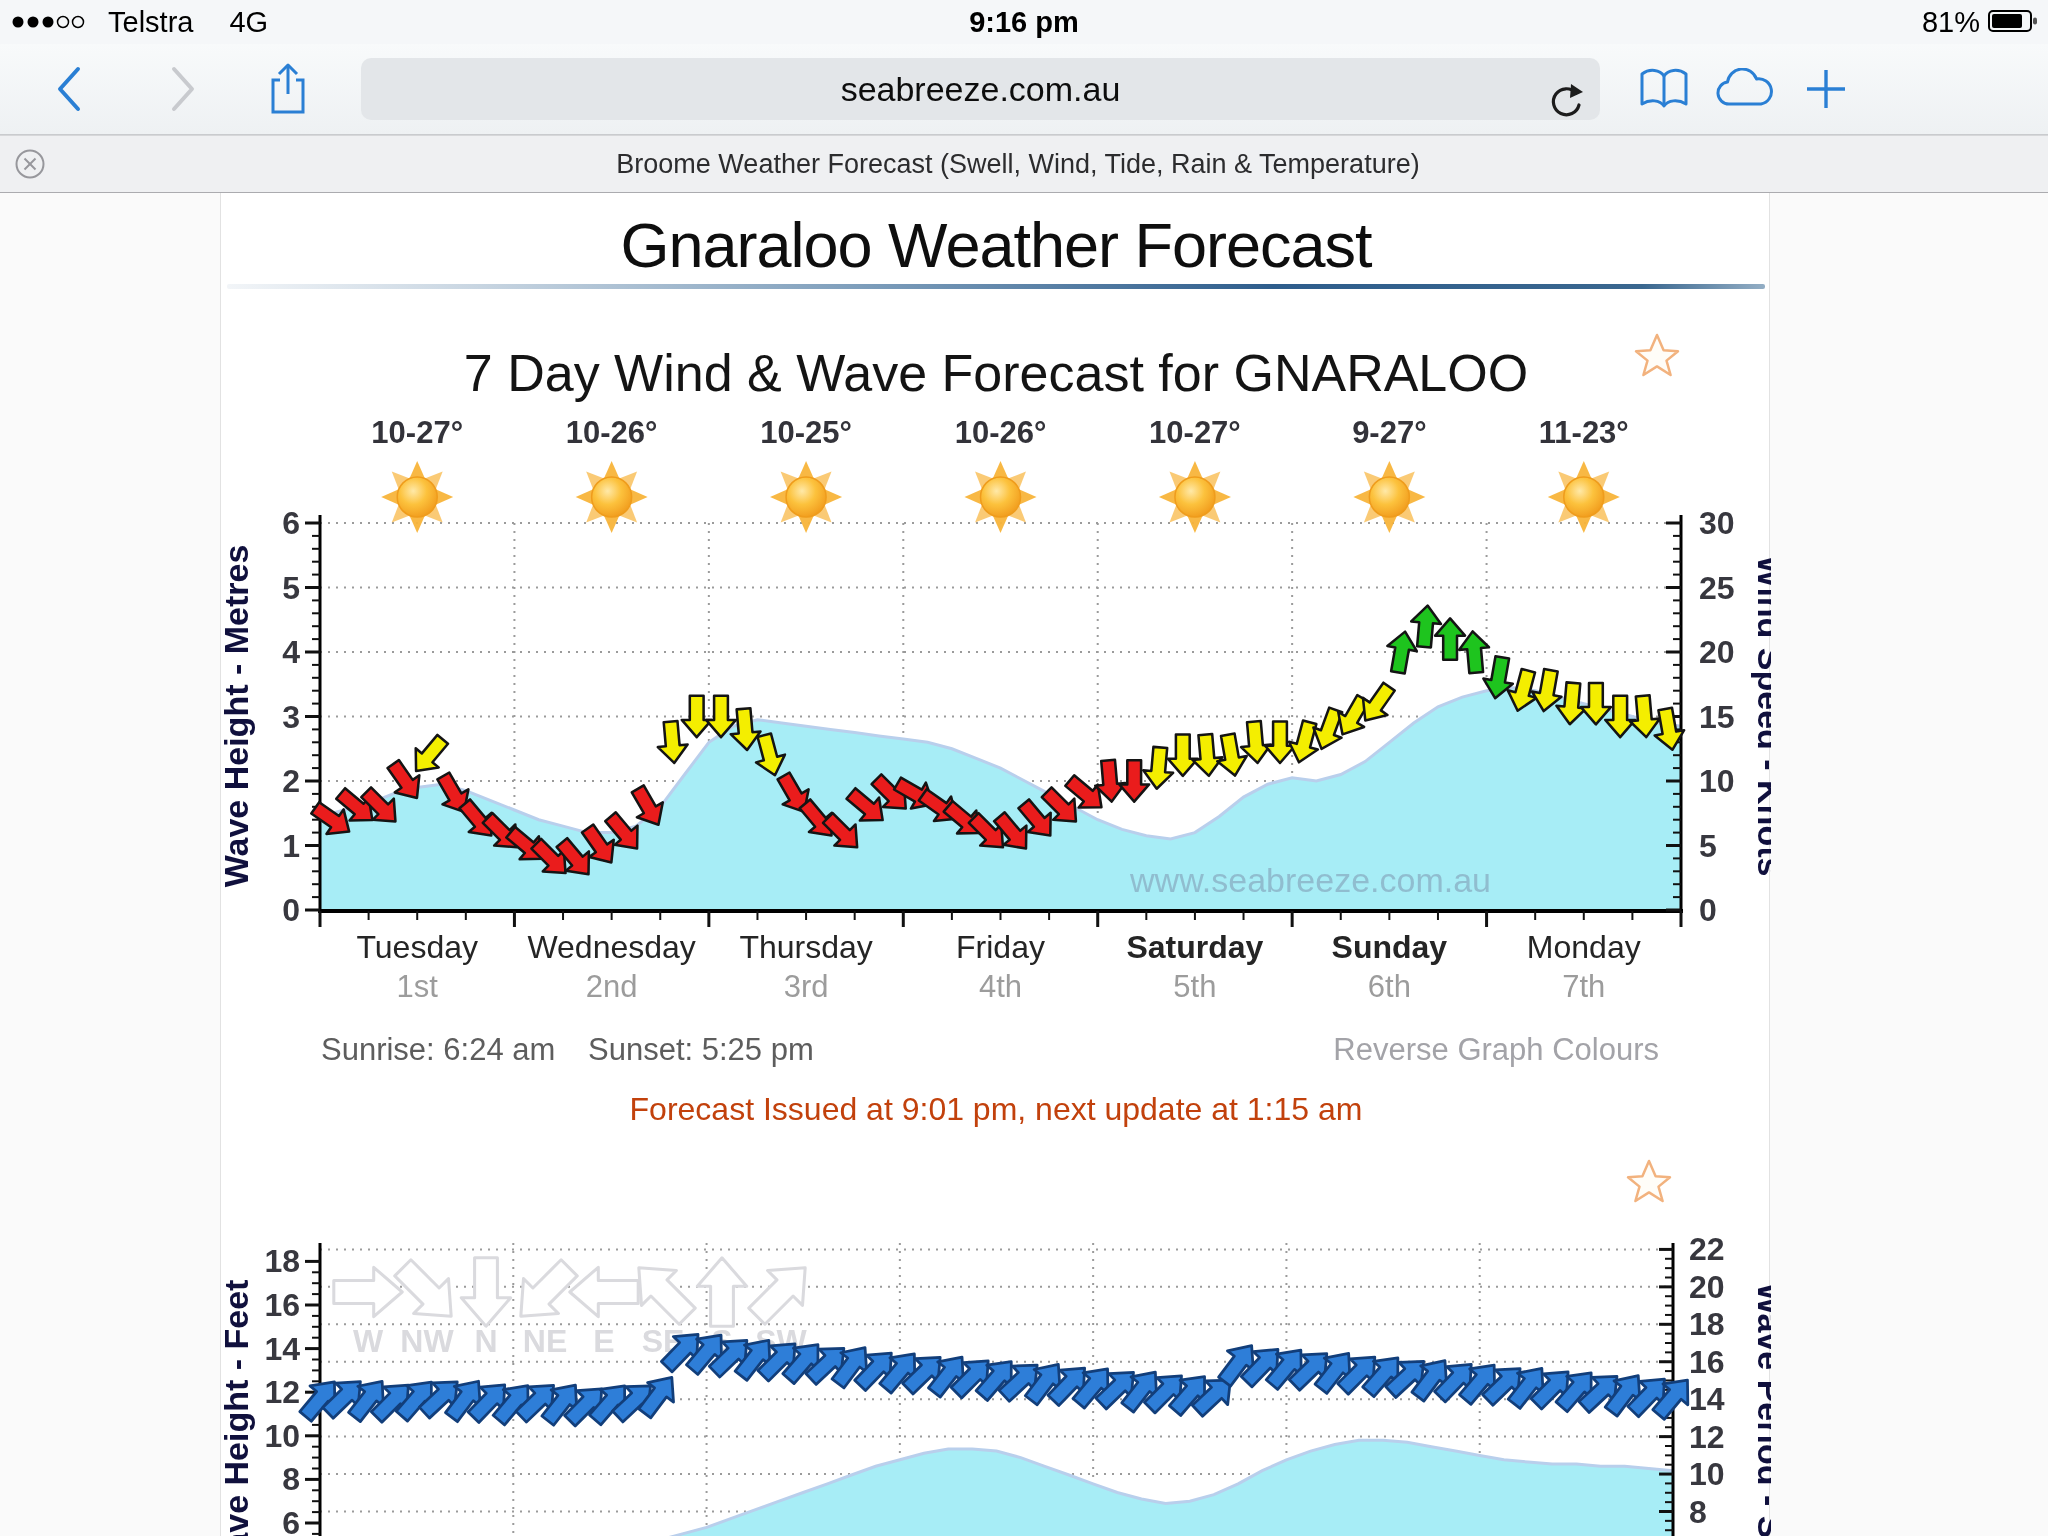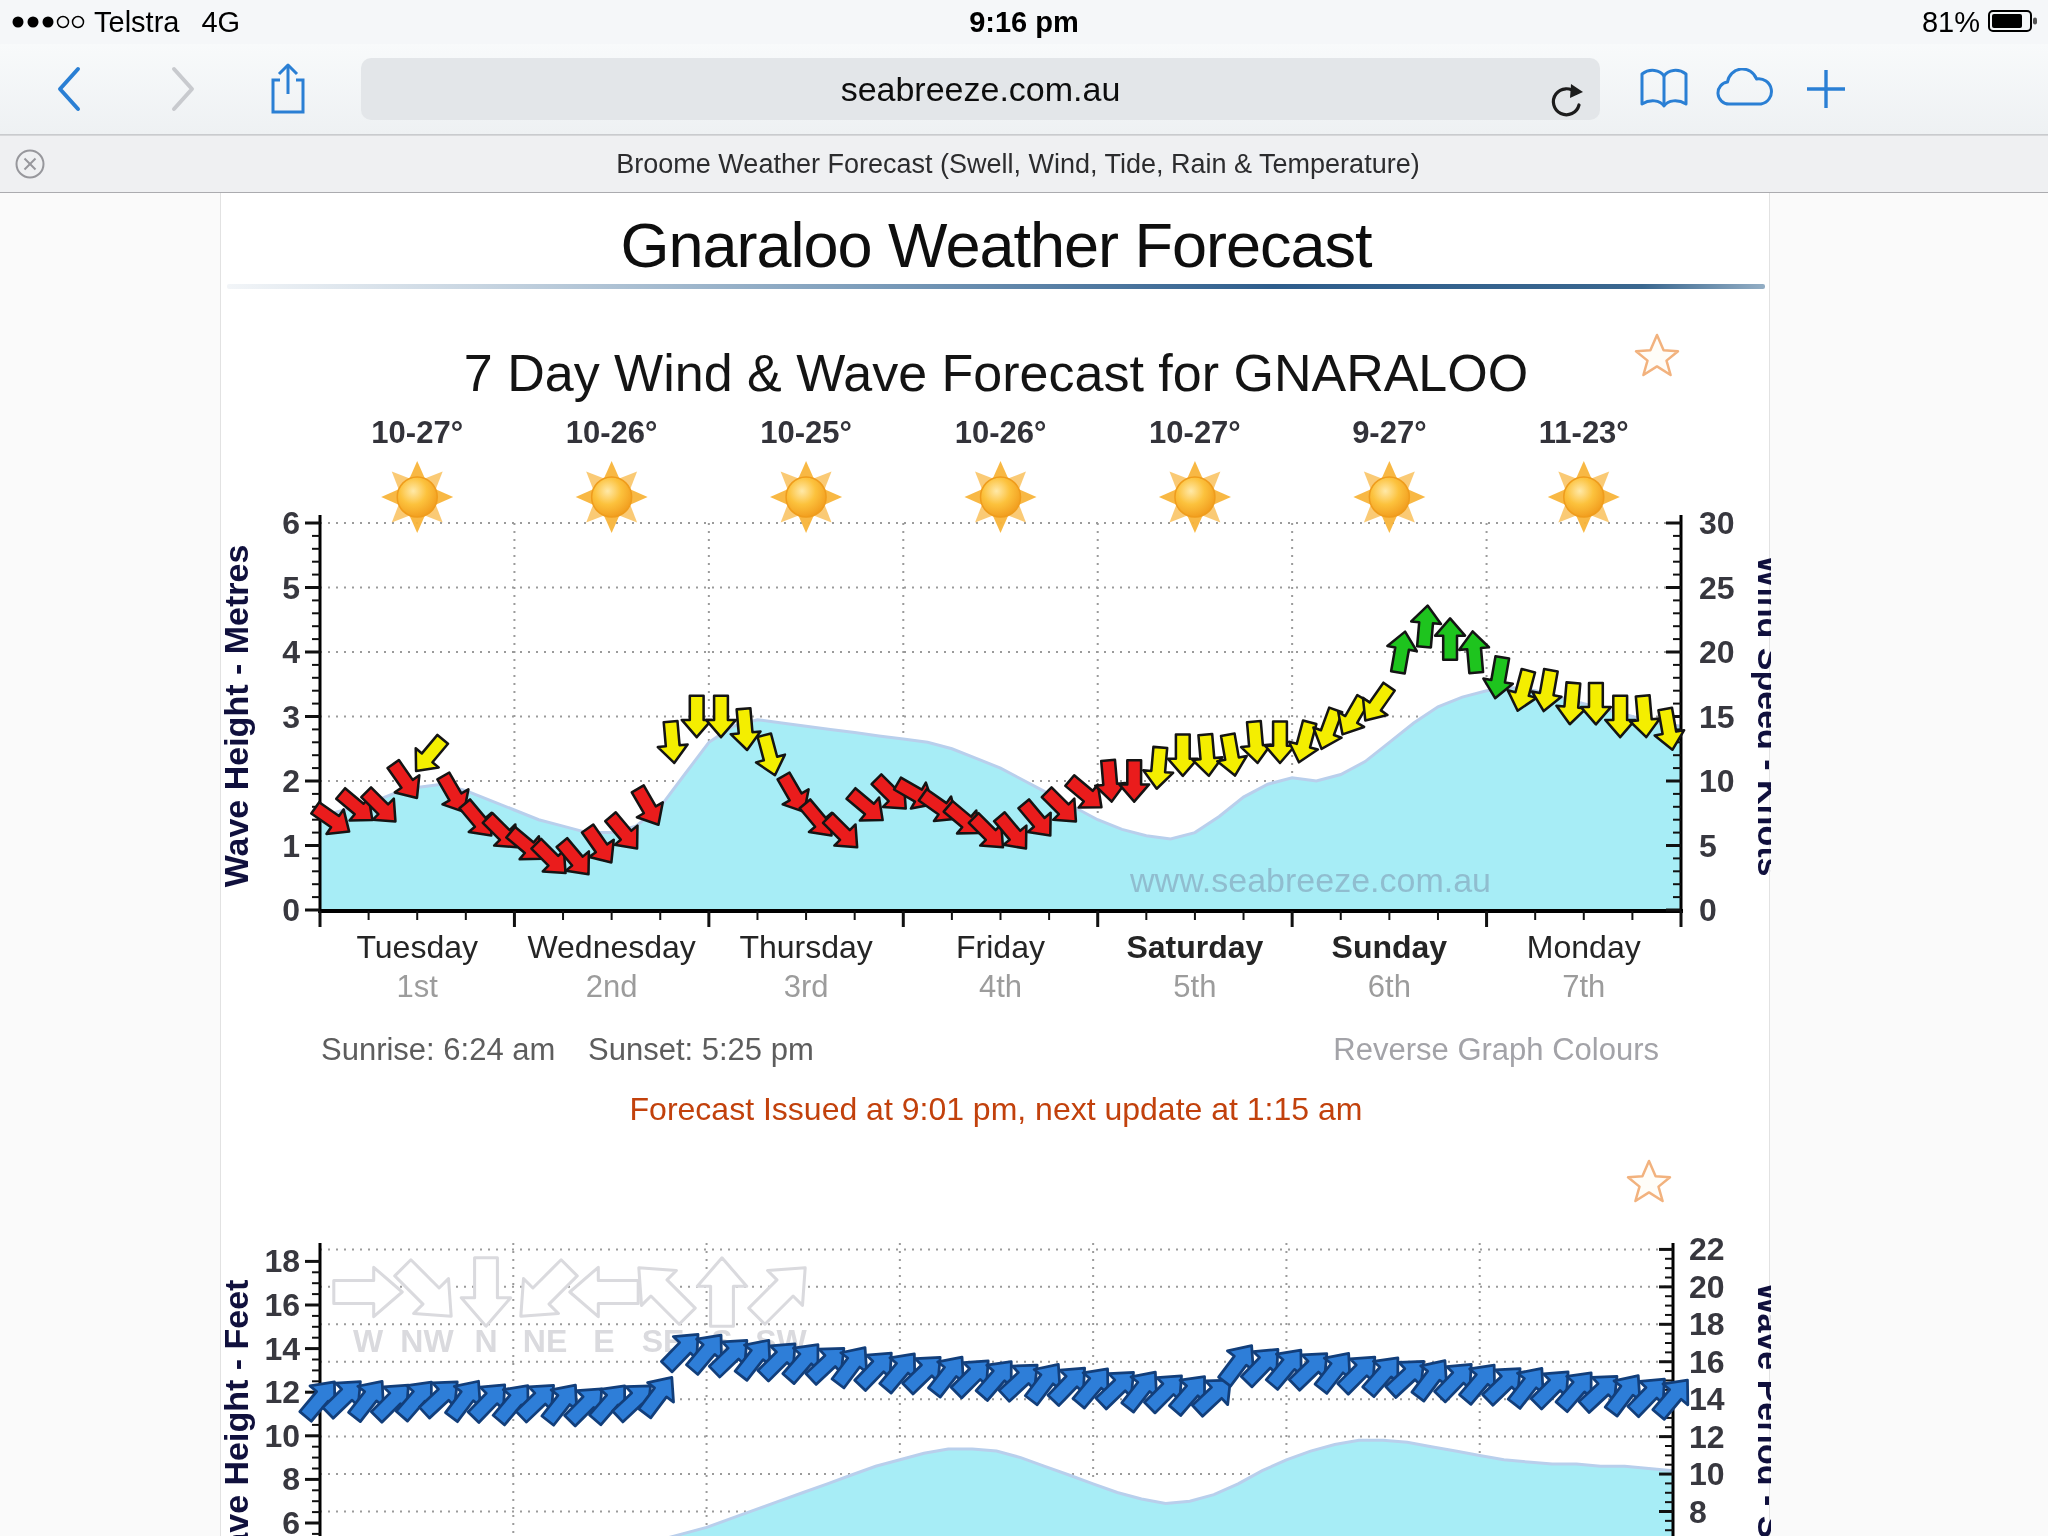--- a/index.html
+++ b/index.html
@@ -1,21 +1,21 @@
 <!DOCTYPE html>
 <html><head>
 <meta charset="utf-8">
 <style>
   html,body{margin:0;padding:0;}
   body{width:2048px;height:1536px;overflow:hidden;background:#fafafa;
        font-family:"Liberation Sans",sans-serif;-webkit-font-smoothing:antialiased;position:relative;}
   svg{font-family:"Liberation Sans",sans-serif;}
   
   #statusbar{position:absolute;left:0;top:0;width:2048px;height:44px;background:#f5f7f9;}
-  #statusbar .left{position:absolute;left:10px;top:0;height:44px;display:flex;align-items:center;gap:8px;}
+  #statusbar .left{position:absolute;left:10px;top:0;height:44px;display:flex;align-items:center;gap:22px;}
   #statusbar .carrier{font-size:29px;color:#000;}
   #statusbar .network{font-size:29px;color:#000;margin-left:14px;}
   #statusbar .time{position:absolute;left:0;right:0;top:0;height:44px;display:flex;align-items:center;justify-content:center;
        font-size:29px;font-weight:bold;color:#000;}
   #statusbar .right{position:absolute;right:8px;top:0;height:44px;display:flex;align-items:center;gap:8px;}
   #statusbar .batt-label{font-size:29px;color:#000;}
   
   #toolbar{position:absolute;left:0;top:44px;width:2048px;height:91px;
        background:linear-gradient(#f8fafb,#eef1f3);border-bottom:1px solid #c9cbce;box-sizing:border-box;}
   .tbtn{position:absolute;top:0;height:90px;display:flex;align-items:center;justify-content:center;}

